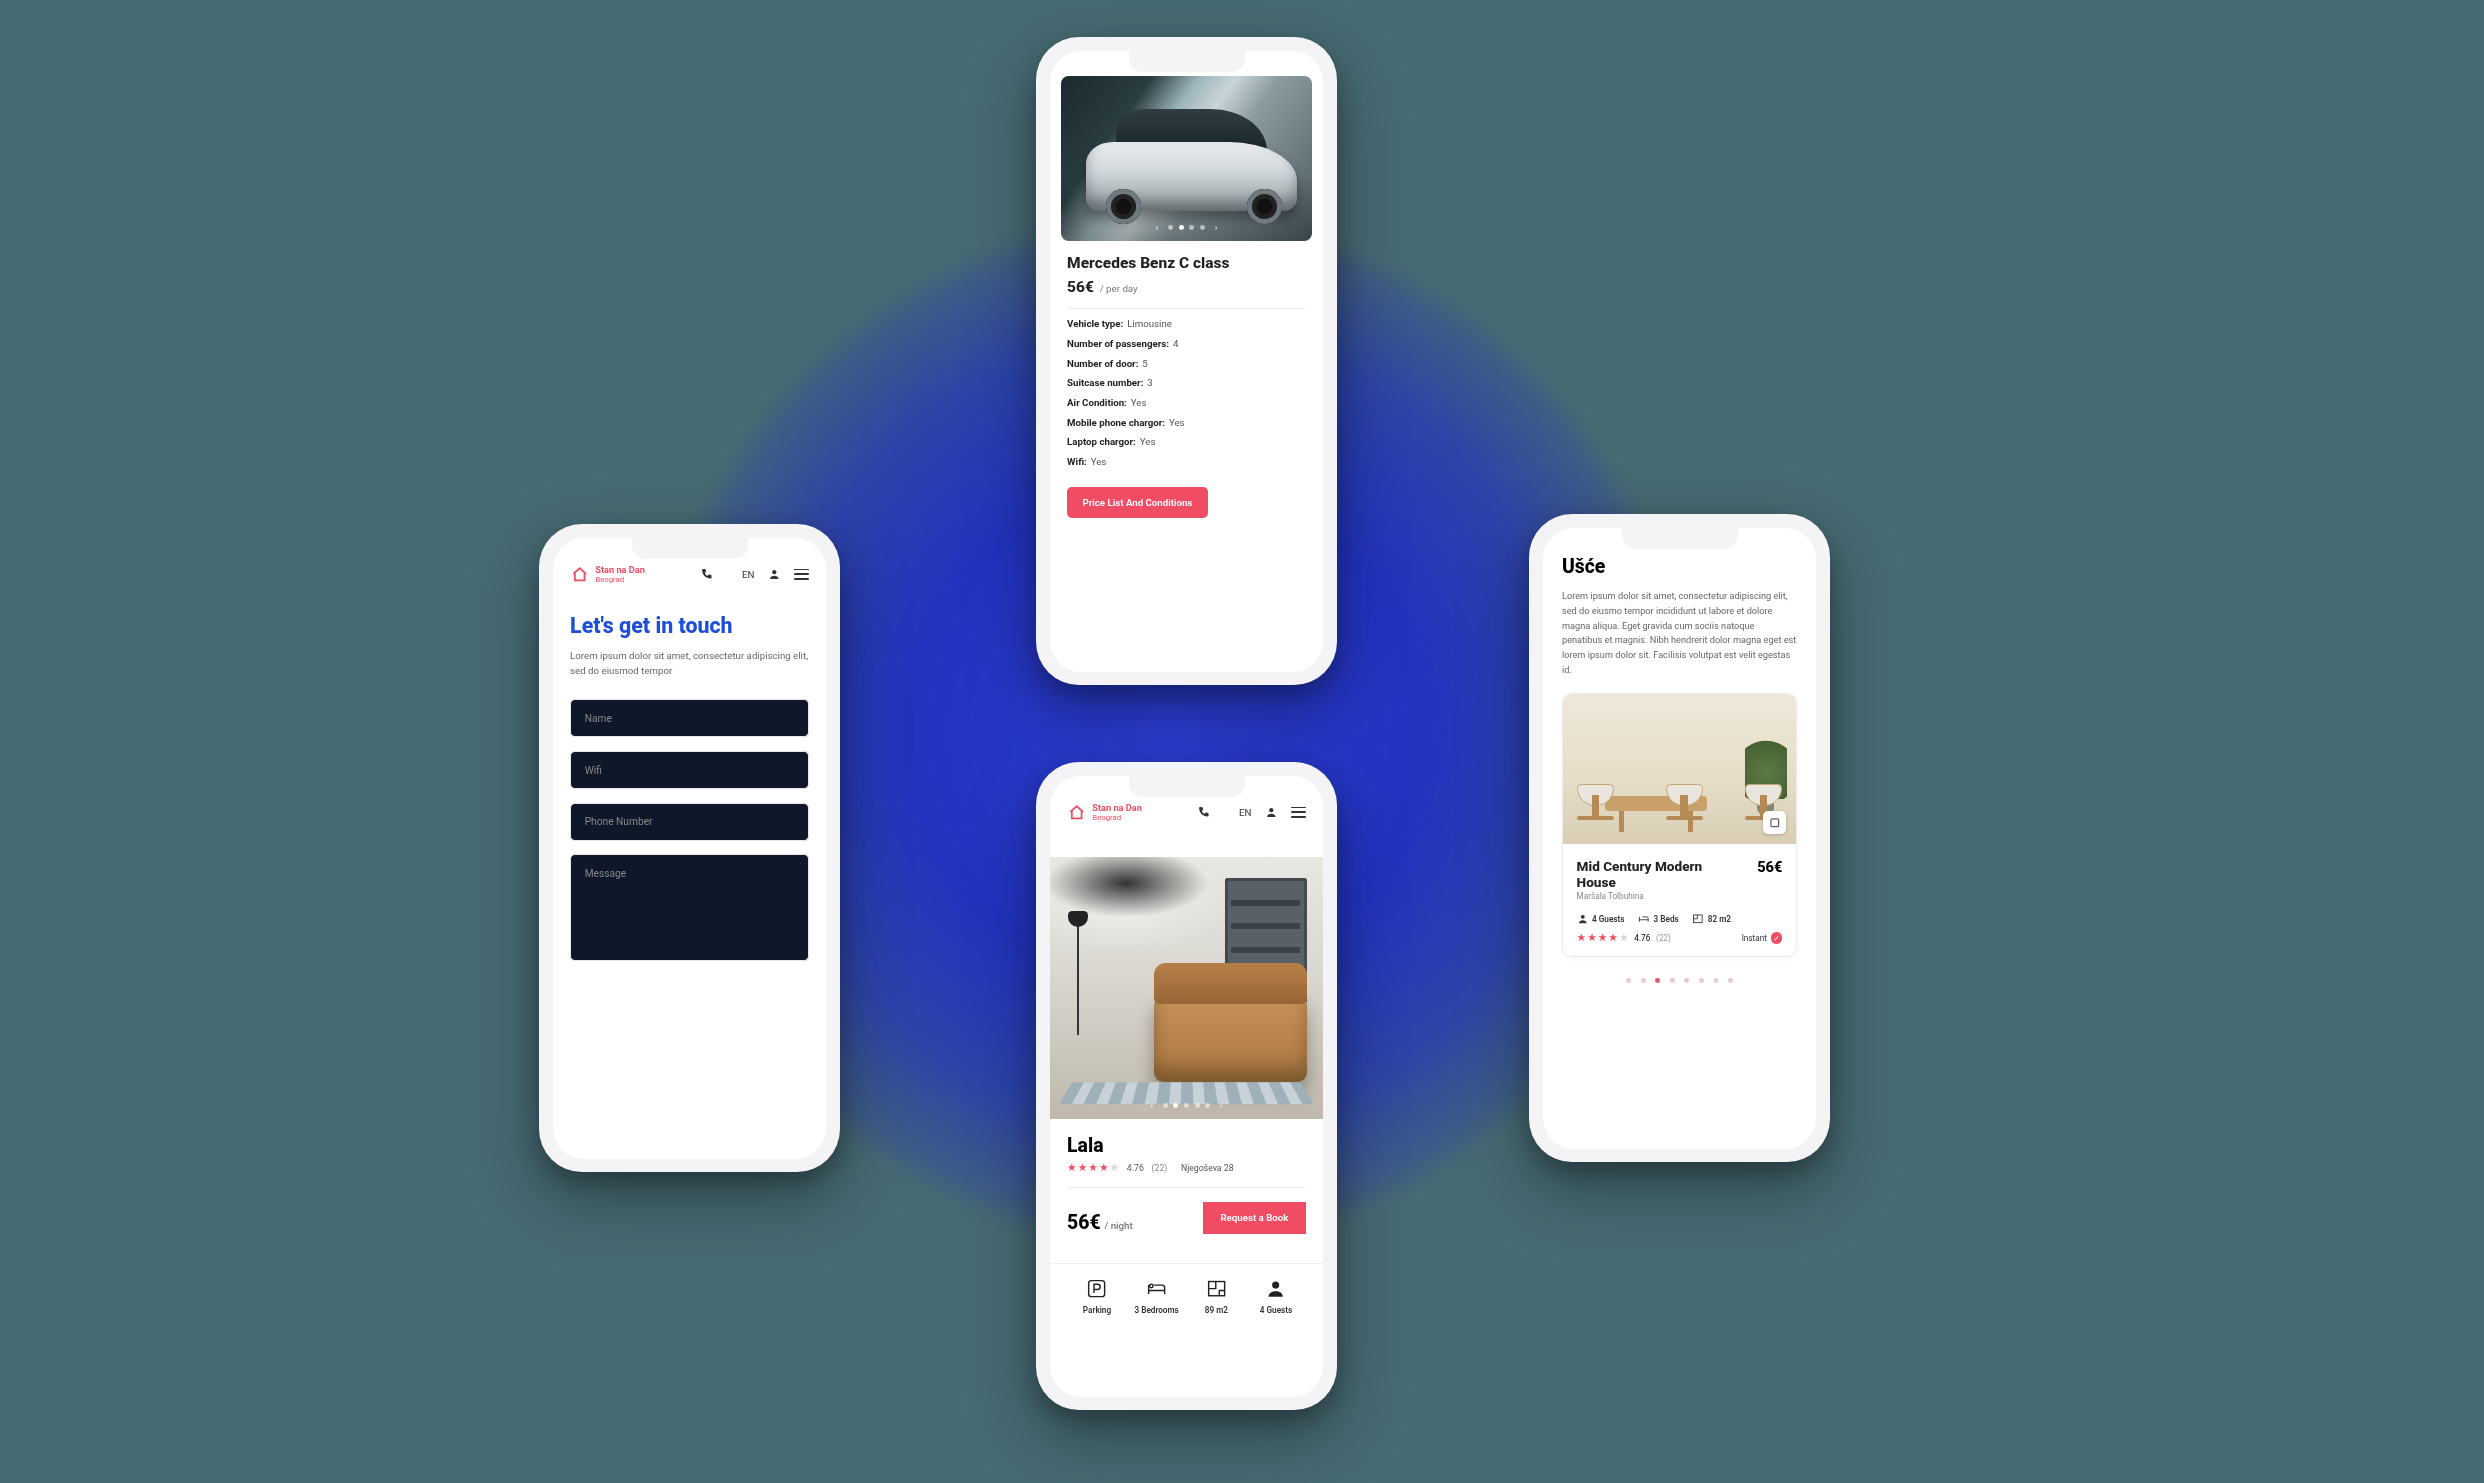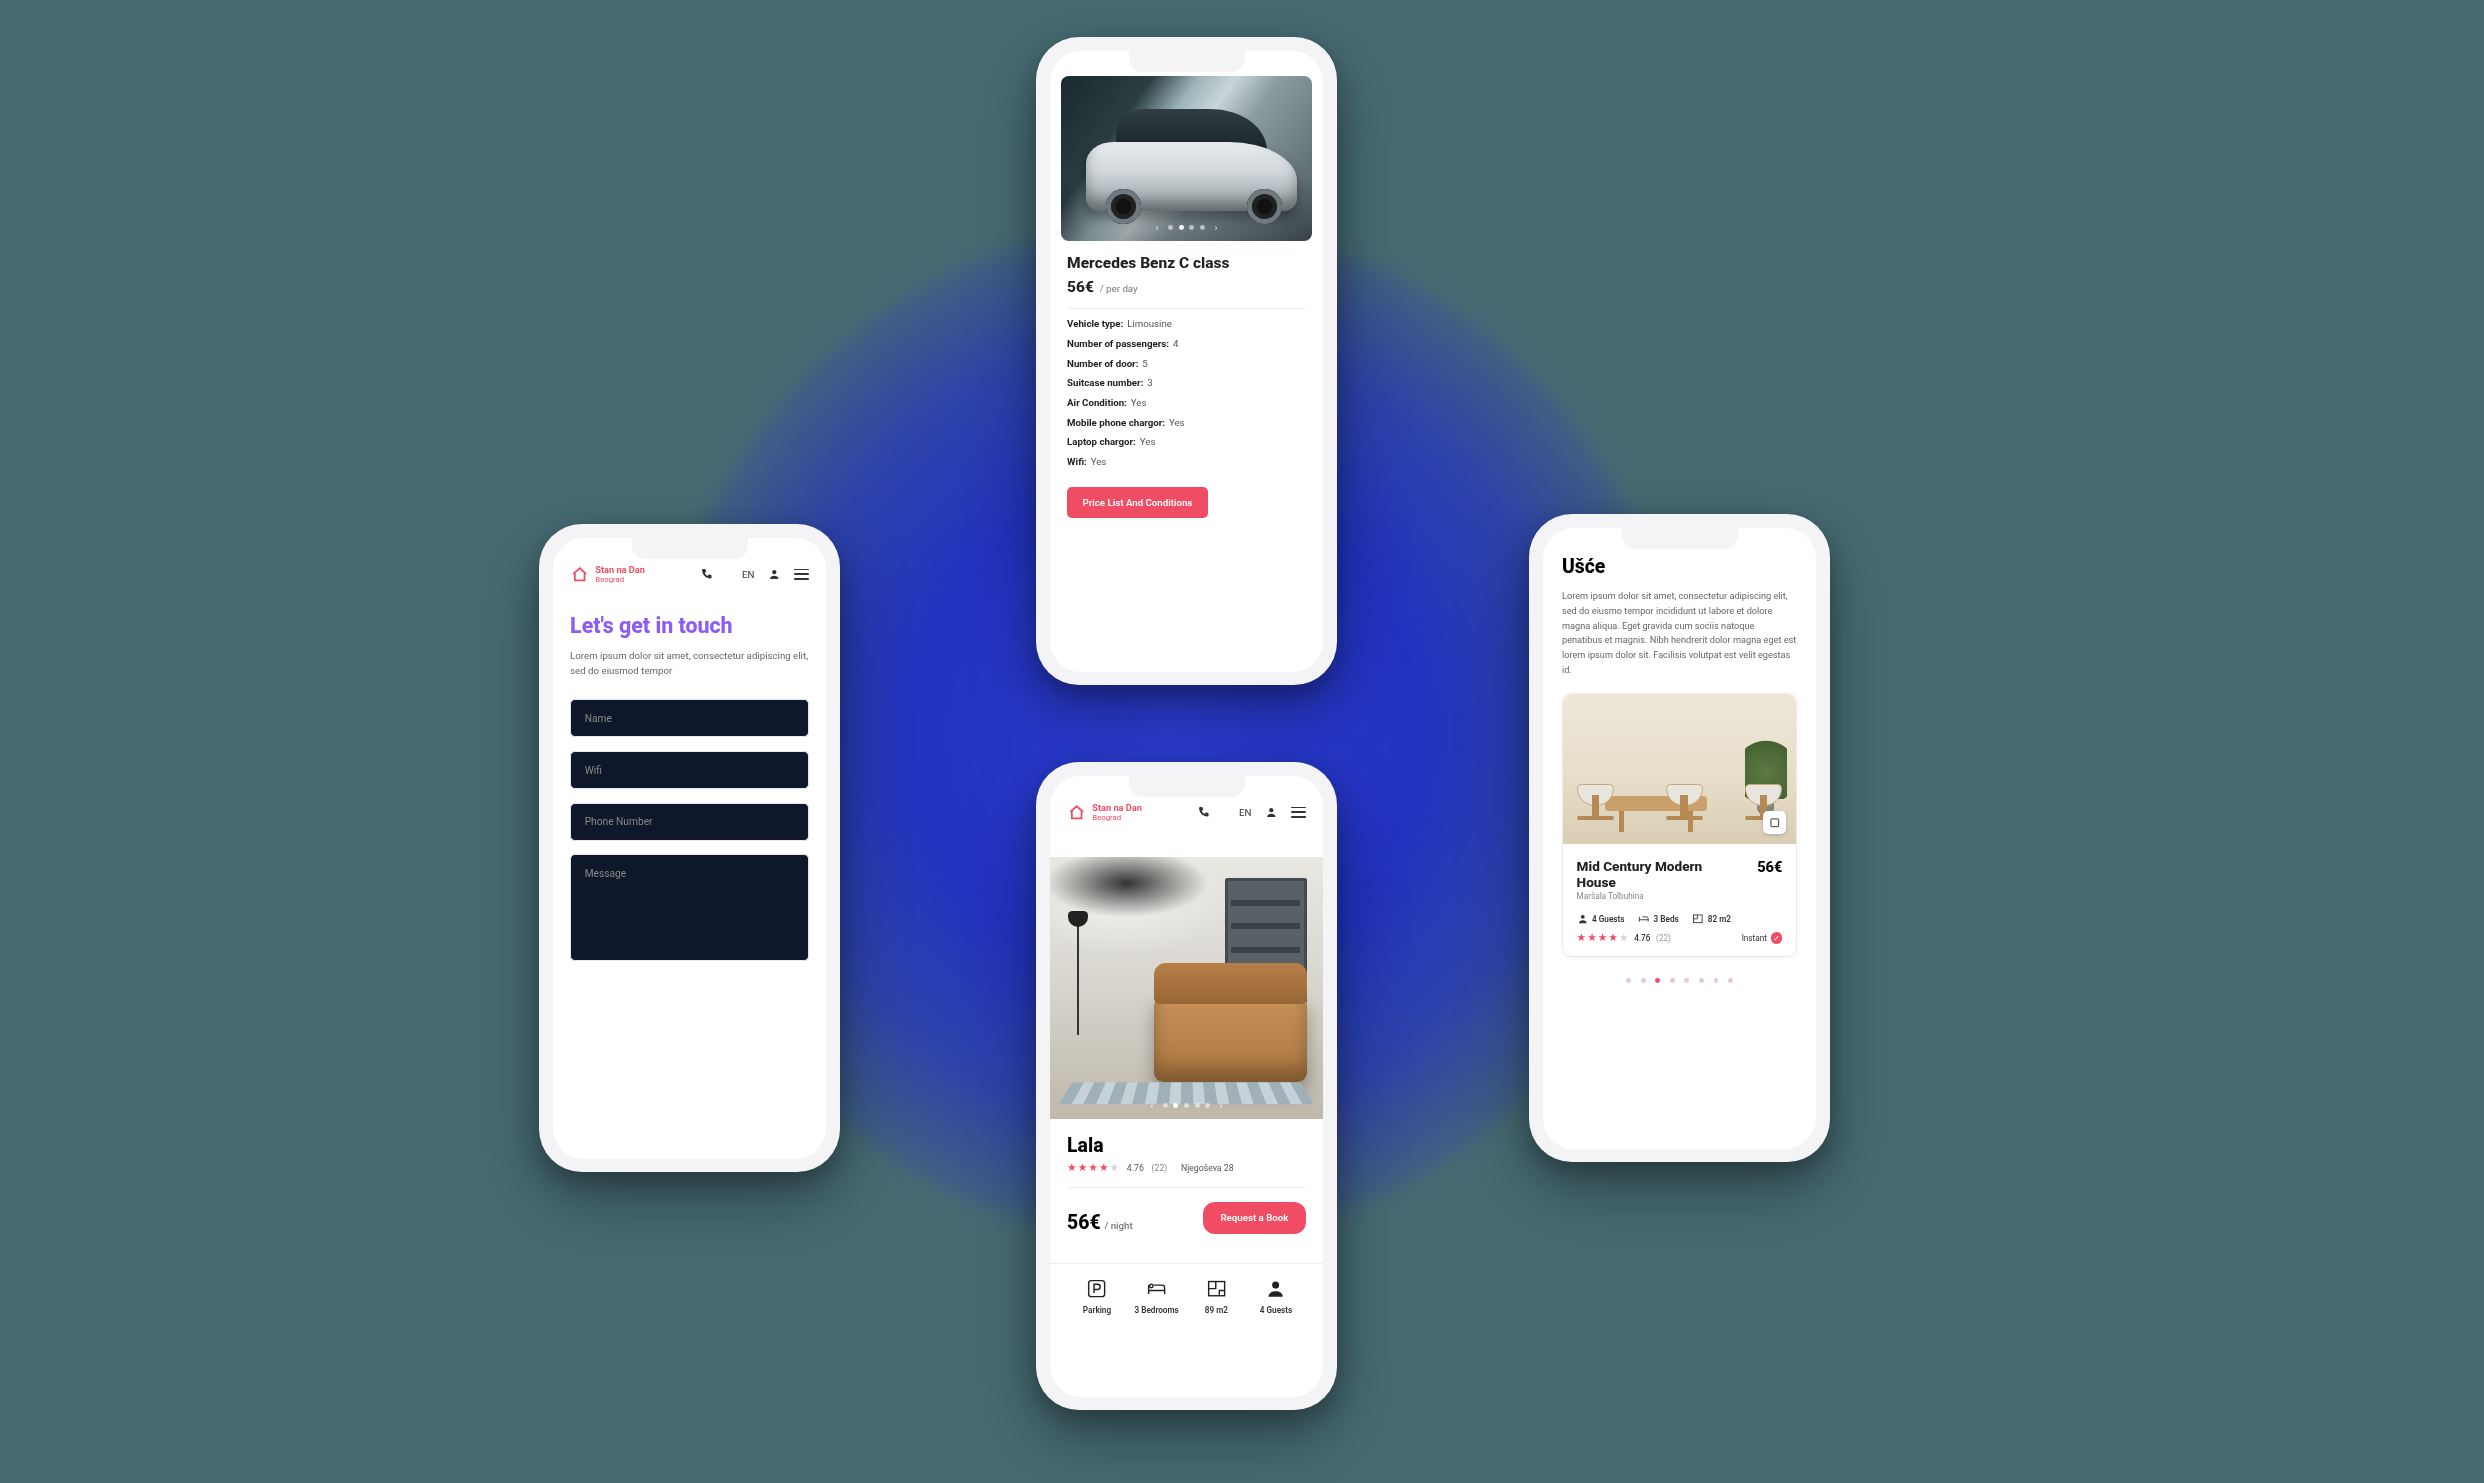--- a/index.html
+++ b/index.html
@@ -51,21 +51,21 @@
   .topbar-right{display:flex;align-items:center;gap:13.6px;}
   .topbar-right svg{width:12.6px;height:12.6px;display:block;}
   .lang{font-size:9.7px;color:#333;font-weight:400;padding-left:16px;}
   .hamb{display:flex;flex-direction:column;gap:2.9px;}
   .hamb span{width:14.6px;height:1.9px;background:#333;border-radius:1px;}
   .pad{padding:17.5px;}
 
   
   #phone-contact{left:539px;top:524px;}
   #phone-contact .screen{height:621px;}
-  .h1{font-size:21.3px;font-weight:800;color:#8b5cf6;margin-bottom:9.7px;}
+  .h1{font-size:21.3px;font-weight:800;color:#1d4ed8;margin-bottom:9.7px;}
   .lead{font-size:9.7px;color:#666;line-height:1.55;margin-bottom:21.3px;}
   .field{
     border:1px solid #e7e7ea;border-radius:4.9px;
     padding:12.6px 13.6px;font-size:10.2px;color:#888;
     margin-bottom:13.6px;background:#0f172a;
   }
   .field.msg{height:107px;}
 
   
   #phone-car{left:1036px;top:37px;}
@@ -151,21 +151,21 @@
   .star{font-size:10.7px;color:#f04d64;line-height:1;}
   .star.off{color:#d6d6da;}
   .meta-row{display:flex;align-items:center;gap:7.8px;font-size:8.7px;color:#555;margin-bottom:5.8px;}
   .muted{color:#888;}
   .divider{height:1px;background:#eee;margin:13.6px 0;}
   .price-row{display:flex;align-items:flex-end;justify-content:space-between;}
   .price-big{font-size:19.4px;font-weight:800;}
   .price-big .per2{font-size:9.7px;font-weight:500;color:#777;margin-left:3.9px;}
   .book-btn{
     background:#f04d64;color:#fff;font-size:9.7px;font-weight:600;
-    padding:10.7px 17.5px;border-radius:12px;cursor:pointer;
+    padding:10.7px 17.5px;border-radius:0;cursor:pointer;
   }
   .features{
     display:flex;justify-content:space-between;align-items:flex-end;
     padding:13.6px 17.5px 17.5px;border-top:1px solid #eee;margin-top:15.5px;
   }
   .feat{display:flex;flex-direction:column;align-items:center;gap:5.8px;width:25%;}
   .feat svg{width:21.3px;height:21.3px;}
   .feat-label{font-size:8.2px;color:#333;font-weight:600;}
 
   

